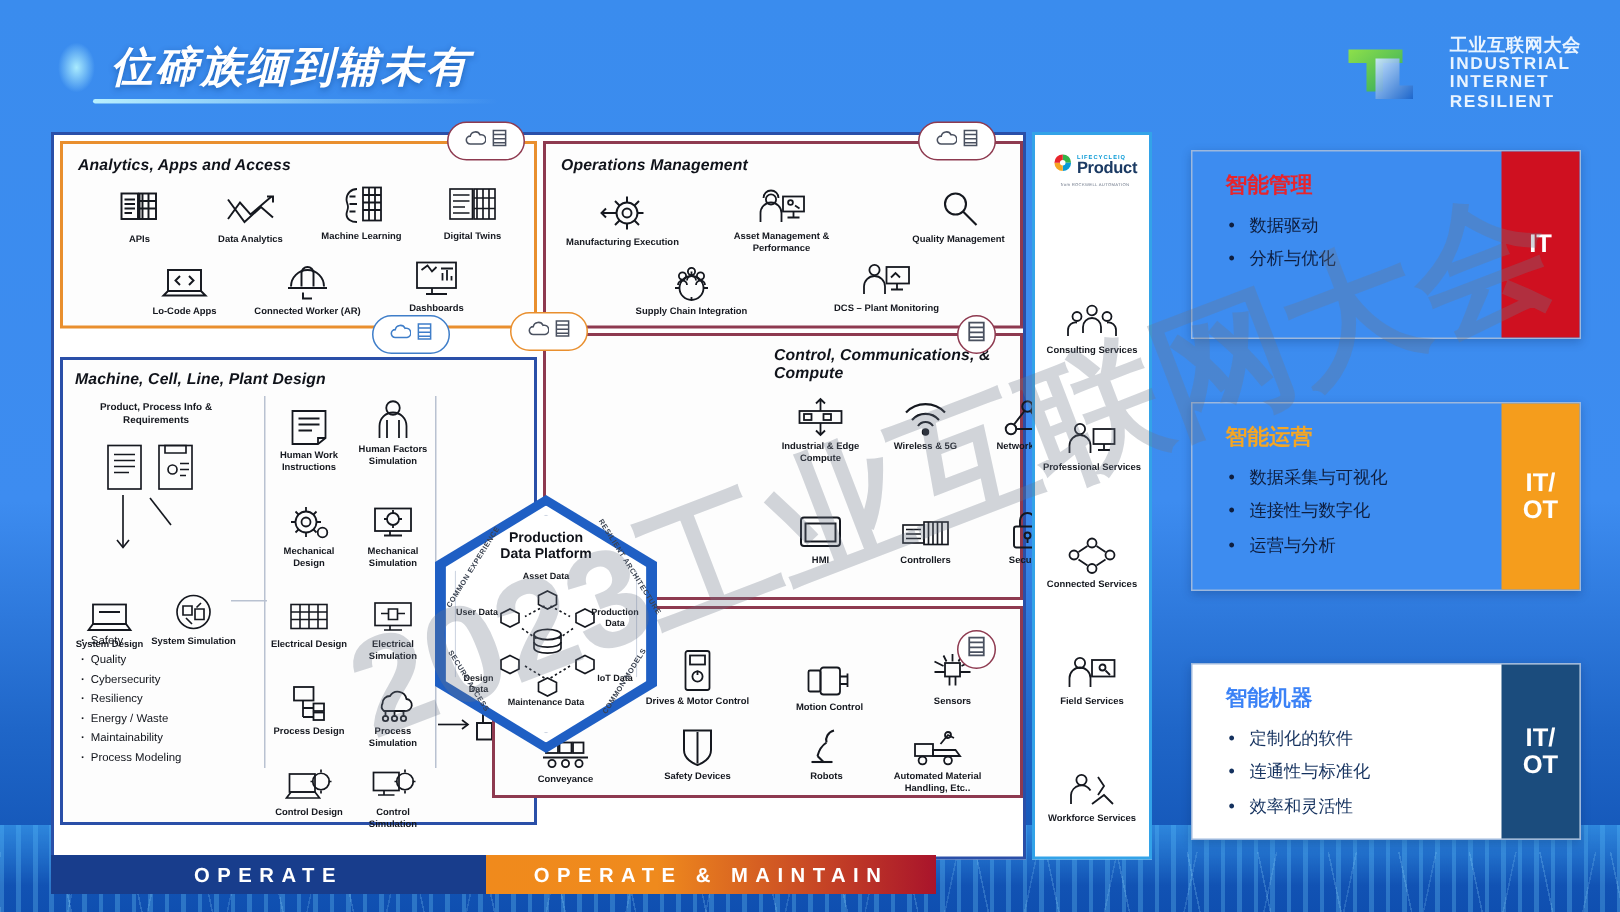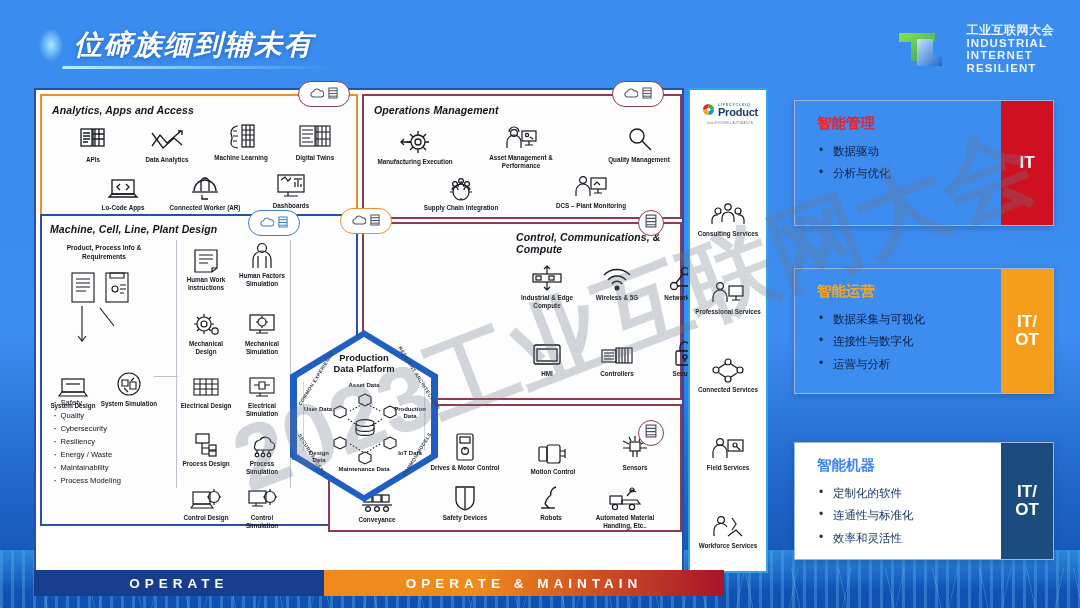--- a/index.html
+++ b/index.html
@@ -120,21 +120,21 @@
   .svc-item .cap { font-size: 6.3px; font-weight: 600; color: #15181f; line-height: 1.25; margin-top: 2px; }
 
   
   .phase {
     position: absolute; bottom: 12px; height: 26px;
     display: flex; align-items: center; justify-content: center;
     font-size: 13.5px; font-weight: 700; letter-spacing: 5px; color: #ffffff;
   }
   .phase.design { left: 34px; width: 290px; background: #183d8c; }
   .phase.operate {
-    left: 324px; width: 400px;
+    left: 324px; width: 300px;
     background: linear-gradient(90deg, #f08a1c 0%, #ef8a1d 38%, #a9142b 100%);
   }
 
   
   .card {
     position: absolute; right: 26px; display: flex;
     border: 1px solid #9db8dd;
     box-shadow: 0 2px 6px rgba(0,30,80,.25);
   }
   .card-body { flex: 1; padding: 13px 10px 11px 22px; }
@@ -360,21 +360,21 @@
       <div class="glyph">
         <svg width="30" height="28" viewBox="0 0 30 28" fill="none" stroke="#15181f" stroke-width="1.4">
           <circle cx="13" cy="10" r="7"></circle>
             <path d="M18 15l9 9"></path>
         </svg>
       </div>
       <div class="cap">Quality Management</div>
     </div>
   </div>
 
-  <div class="panel" style="left:4px; top:124px; width:318px; height:312px;">
+  <div class="panel" style="left:4px; top:148px; width:318px; height:312px;">
     <div class="panel-title" style="position:absolute;left:8px;top:7px;">Machine, Cell, Line, Plant Design</div>
 
     <div style="position:absolute;left:16px;top:28px;width:92px;font-size:6.6px;font-weight:700;line-height:1.3;text-align:center;color:#15181f;">Product, Process Info &amp; Requirements</div>
 
     <div style="position:absolute;left:26px;top:55px;">
       <svg width="72" height="34" viewBox="0 0 72 34" fill="none" stroke="#15181f" stroke-width="1.1">
         <rect x="4" y="2" width="22" height="29"></rect>
           <path d="M8 8h14M8 12h14M8 16h14M8 20h10"></path>
         <rect x="38" y="2" width="22" height="29"></rect>
           <path d="M42 2h14v5H42z"></path>

